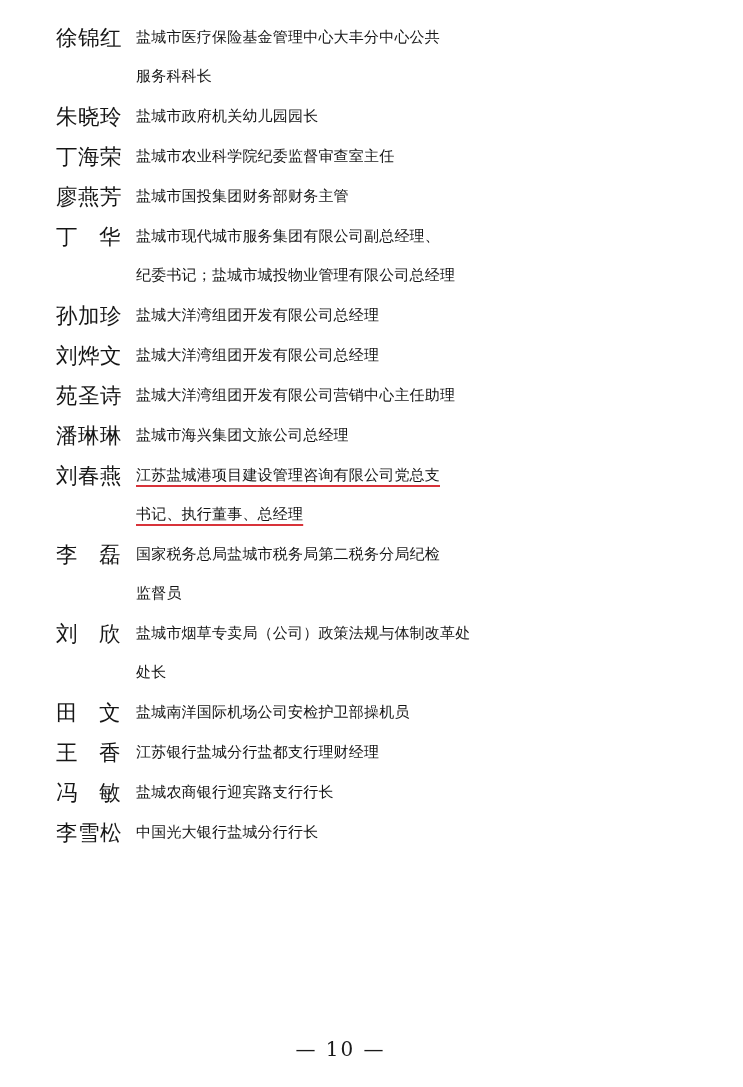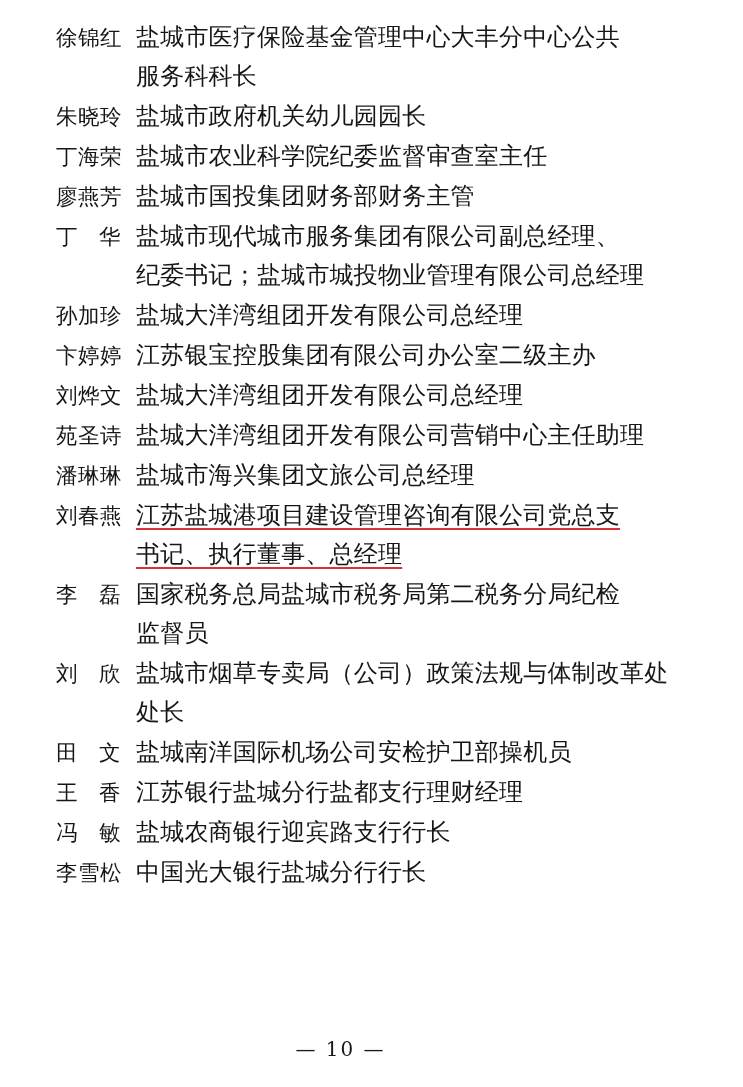--- a/index.html
+++ b/index.html
@@ -38,21 +38,21 @@
     letter-spacing: 0.5px;
     white-space: pre;
     padding-left: 26px;
     box-sizing: border-box;
   }
   .name.spaced {
     letter-spacing: 0;
   }
   .desc {
     flex: 1;
-    font-size: 24px;
+    font-size: 15px;
     line-height: 39px;
     letter-spacing: 0.2px;
   }
   .desc .line {
     display: block;
     white-space: pre;
   }
   .desc .line.underlined {
     text-decoration: underline;
     text-decoration-color: #d8333a;
@@ -109,26 +109,20 @@
           <span class="line">纪委书记；盐城市城投物业管理有限公司总经理</span>
         </div>
       </div>
       <div class="entry">
         <div class="name">孙加珍</div>
         <div class="desc">
           <span class="line">盐城大洋湾组团开发有限公司总经理</span>
         </div>
       </div>
       <div class="entry">
-        <div class="name">卞婷婷</div>
-        <div class="desc">
-          <span class="line">江苏银宝控股集团有限公司办公室二级主办</span>
-        </div>
-      </div>
-      <div class="entry">
         <div class="name">刘烨文</div>
         <div class="desc">
           <span class="line">盐城大洋湾组团开发有限公司总经理</span>
         </div>
       </div>
       <div class="entry">
         <div class="name">苑圣诗</div>
         <div class="desc">
           <span class="line">盐城大洋湾组团开发有限公司营销中心主任助理</span>
         </div>

